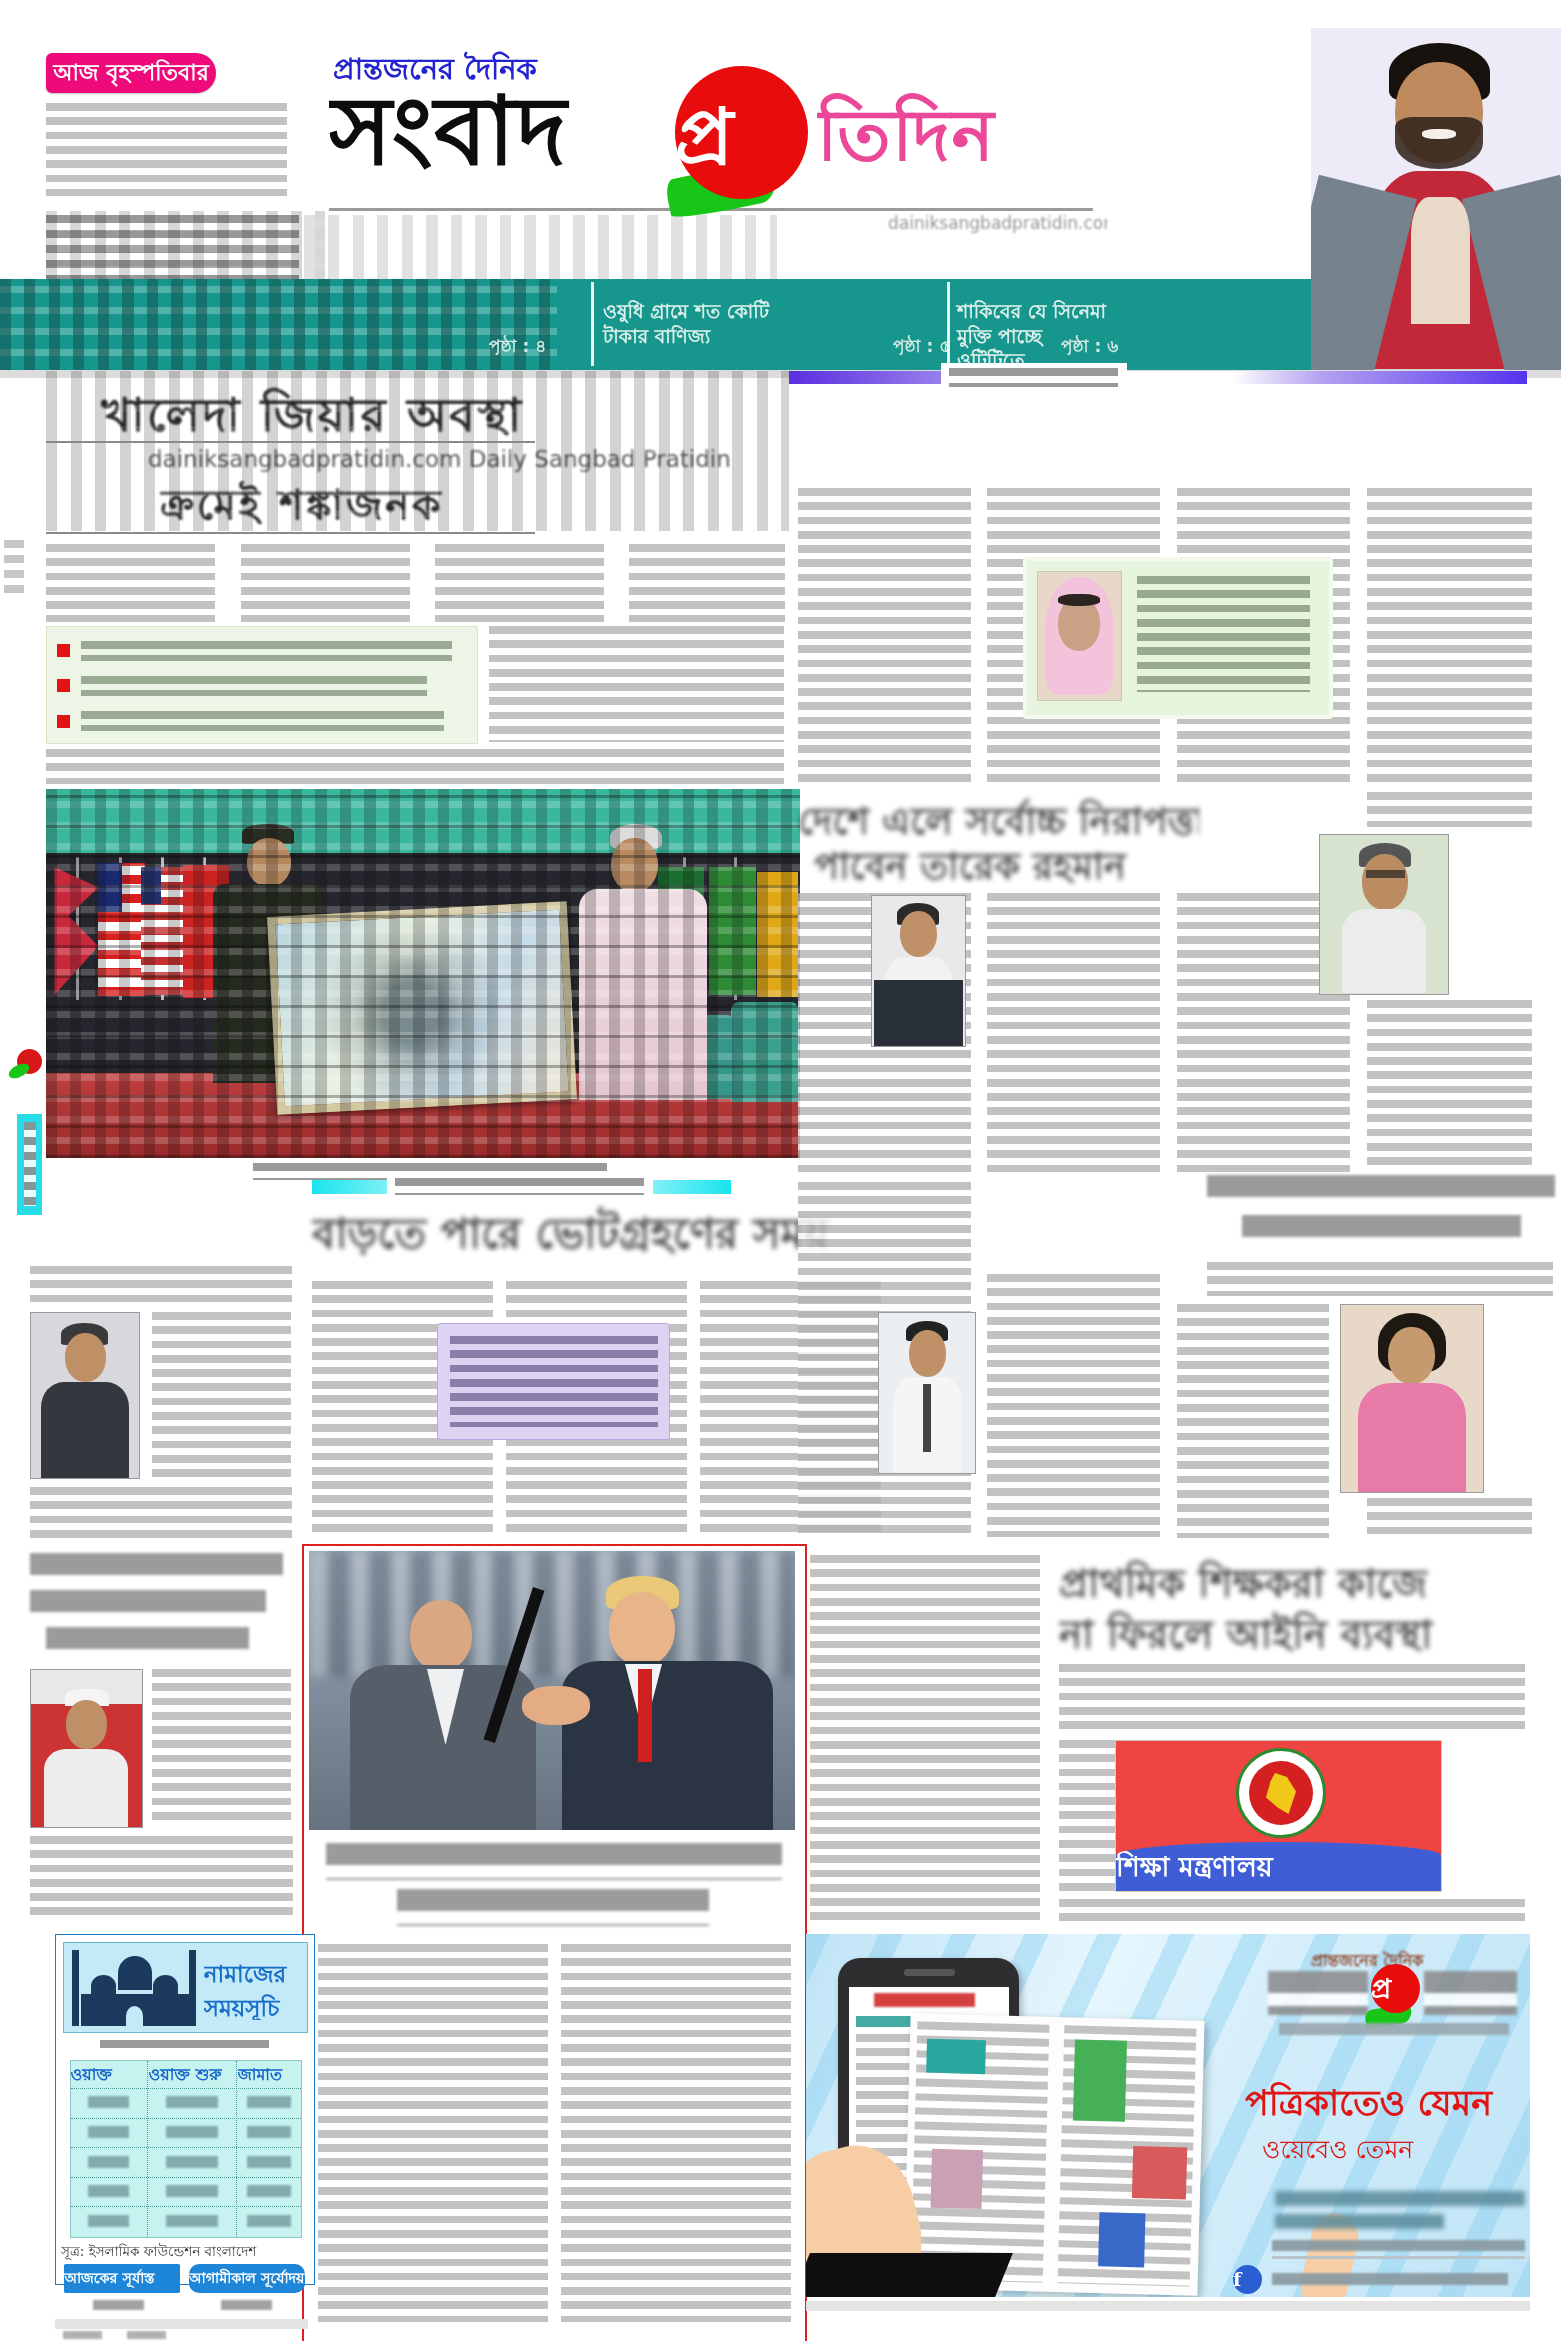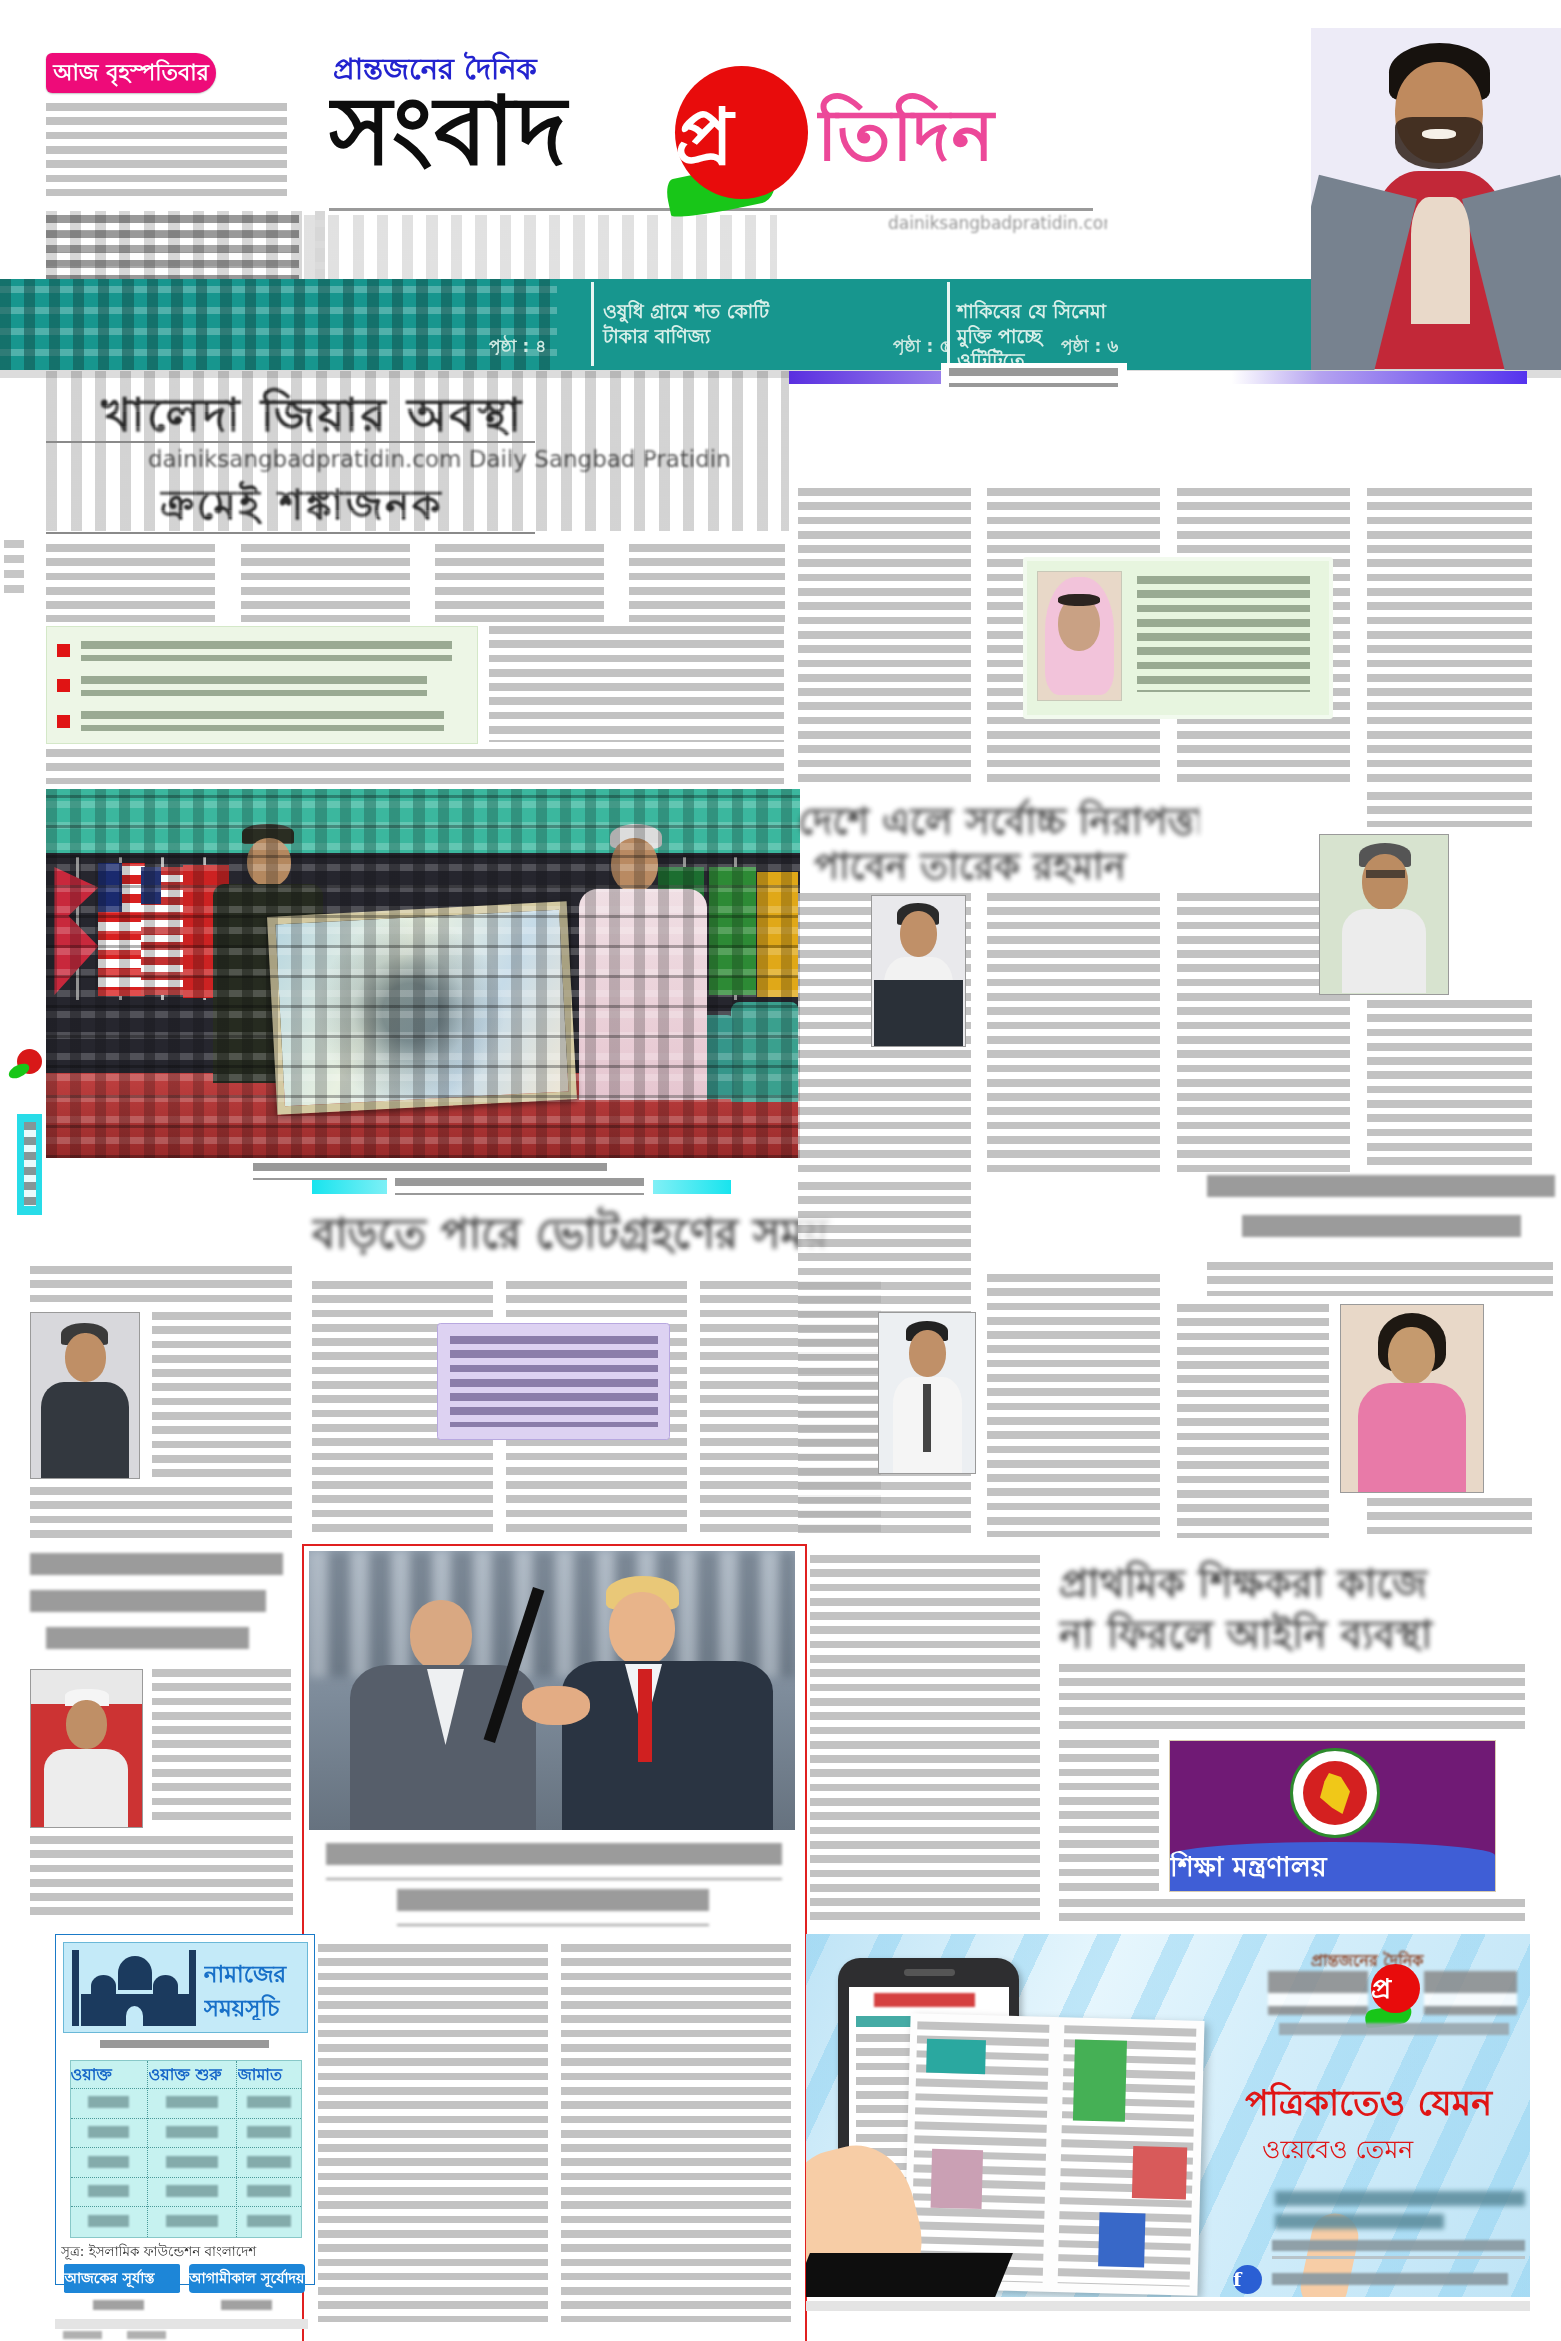--- a/index.html
+++ b/index.html
@@ -281,21 +281,21 @@
   </div>
 
   <div class="a ctr nw fz" style="left:1059px;top:1553px;width:464px;height:47px;color:#2f2f2f;font-weight:bold;font-size:39px">প্রাথমিক শিক্ষকরা কাজে</div>
   <div class="a ctr nw fz" style="left:1059px;top:1604px;width:464px;height:47px;color:#2f2f2f;font-weight:bold;font-size:39px">না ফিরলে আইনি ব্যবস্থা</div>
 
   <div class="a pb" style="left:810px;top:1555px;width:230px;height:370px"></div>
   <div class="a pb" style="left:1059px;top:1664px;width:466px;height:69px"></div>
   <div class="a pb" style="left:1059px;top:1740px;width:100px;height:152px"></div>
   <div class="a pb" style="left:1059px;top:1899px;width:466px;height:27px"></div>
 
-  <div class="a" style="left:1169px;top:1740px;width:325px;height:150px;background:#701a75;border:0.8px solid #d8ccb0;overflow:hidden;z-index:3">
+  <div class="a" style="left:1115px;top:1740px;width:325px;height:150px;background:#ef4444;border:0.8px solid #d8ccb0;overflow:hidden;z-index:3">
     <div class="a" style="left:120px;top:6.8px;width:84px;height:84px;background:#fff;border:3.4px solid #2d8a2d;border-radius:50%"></div>
     <div class="a" style="left:133px;top:20px;width:64px;height:64px;background:#d42020;border-radius:50%"></div>
     <div class="a" style="left:150px;top:32px;width:30px;height:41px;background:#f0c818;
                 clip-path:polygon(30% 0,70% 10%,100% 45%,75% 100%,40% 85%,0 60%,15% 20%)"></div>
     <div class="a ctr nw" style="left:0;top:101px;width:325px;height:49px;background:#3f5ed6;color:#fff;font-weight:bold;font-size:27px;line-height:49px;border-radius:50% 50% 0 0/13.5px">শিক্ষা মন্ত্রণালয়</div>
   </div>
 
   <div class="a" style="left:55px;top:1934px;width:258px;height:349px;border:1.7px solid #1a7ac8;background:#fff">
     <div class="a" style="left:6.8px;top:6.8px;width:243px;height:89px;background:#c4eaf8;border:0.8px solid #6ab8d8">
       <div class="a" style="left:5px;top:6.8px;width:132px;height:78px">
@@ -336,21 +336,21 @@
       <div class="a fz1" style="left:17px;top:124px;width:41px;height:11.8px;background:#7fa6a6"></div>
       <div class="a fz1" style="left:95px;top:124px;width:52px;height:11.8px;background:#7fa6a6"></div>
       <div class="a fz1" style="left:176px;top:124px;width:44px;height:11.8px;background:#7fa6a6"></div>
       <div class="a fz1" style="left:17px;top:154px;width:41px;height:11.8px;background:#7fa6a6"></div>
       <div class="a fz1" style="left:95px;top:154px;width:52px;height:11.8px;background:#7fa6a6"></div>
       <div class="a fz1" style="left:176px;top:154px;width:44px;height:11.8px;background:#7fa6a6"></div>
     </div>
 
     <div class="a ctr nw" style="left:5px;top:306px;width:248px;height:18.6px;color:#333;font-size:13.5px">সূত্র: ইসলামিক ফাউন্ডেশন বাংলাদেশ</div>
     <div class="a ctr nw" style="left:8.4px;top:329px;width:116px;height:29px;background:#1d86d8;color:#fff;font-weight:bold;font-size:14.3px;line-height:29px;border-radius:1.7px">আজকের সূর্যাস্ত</div>
-    <div class="a ctr nw" style="left:133px;top:329px;width:116px;height:29px;background:#1d86d8;color:#fff;font-weight:bold;font-size:14.3px;line-height:29px;border-radius:4px">আগামীকাল সূর্যোদয়</div>
+    <div class="a ctr nw" style="left:133px;top:329px;width:116px;height:29px;background:#1d86d8;color:#fff;font-weight:bold;font-size:14.3px;line-height:29px;border-radius:10px">আগামীকাল সূর্যোদয়</div>
     <div class="a fz1" style="left:37px;top:365px;width:51px;height:10px;background:#9a9a9a"></div>
     <div class="a fz1" style="left:165px;top:365px;width:51px;height:10px;background:#9a9a9a"></div>
   </div>
   <div class="a" style="left:55px;top:2319px;width:253px;height:10px;background:#e4e4e4"></div>
   <div class="a fz1" style="left:63px;top:2331px;width:39px;height:8.4px;background:#aaa"></div>
   <div class="a fz1" style="left:127px;top:2331px;width:39px;height:8.4px;background:#aaa"></div>
 
   <div class="a" style="left:806px;top:1934px;width:724px;height:363px;overflow:hidden;
               background:linear-gradient(115deg,#bfe4f6,#e6f6fd 35%,#d2edfa 60%,#bfe4f6)">
     <div class="a" style="left:0;top:0;width:100%;height:100%;

